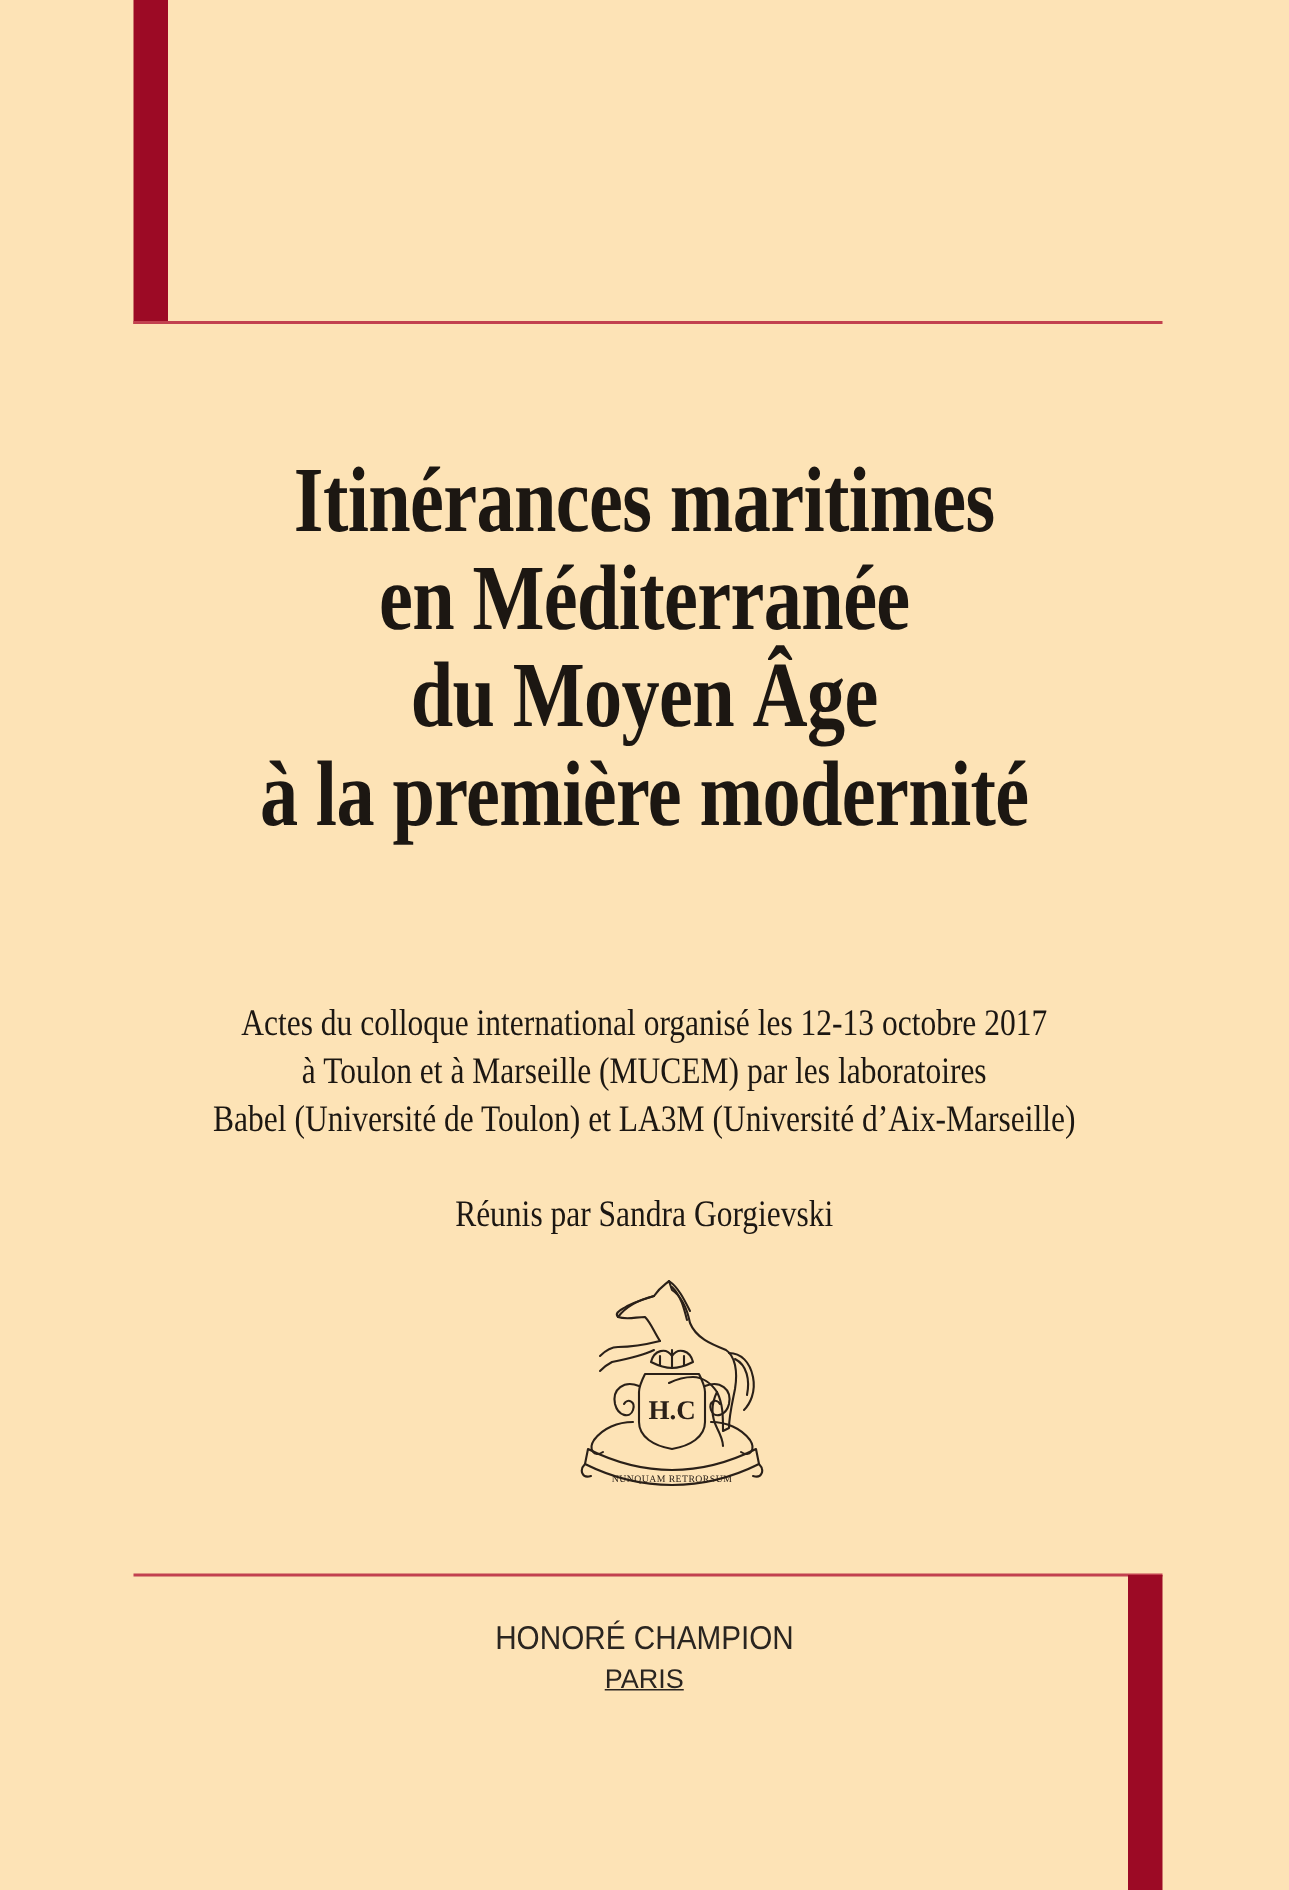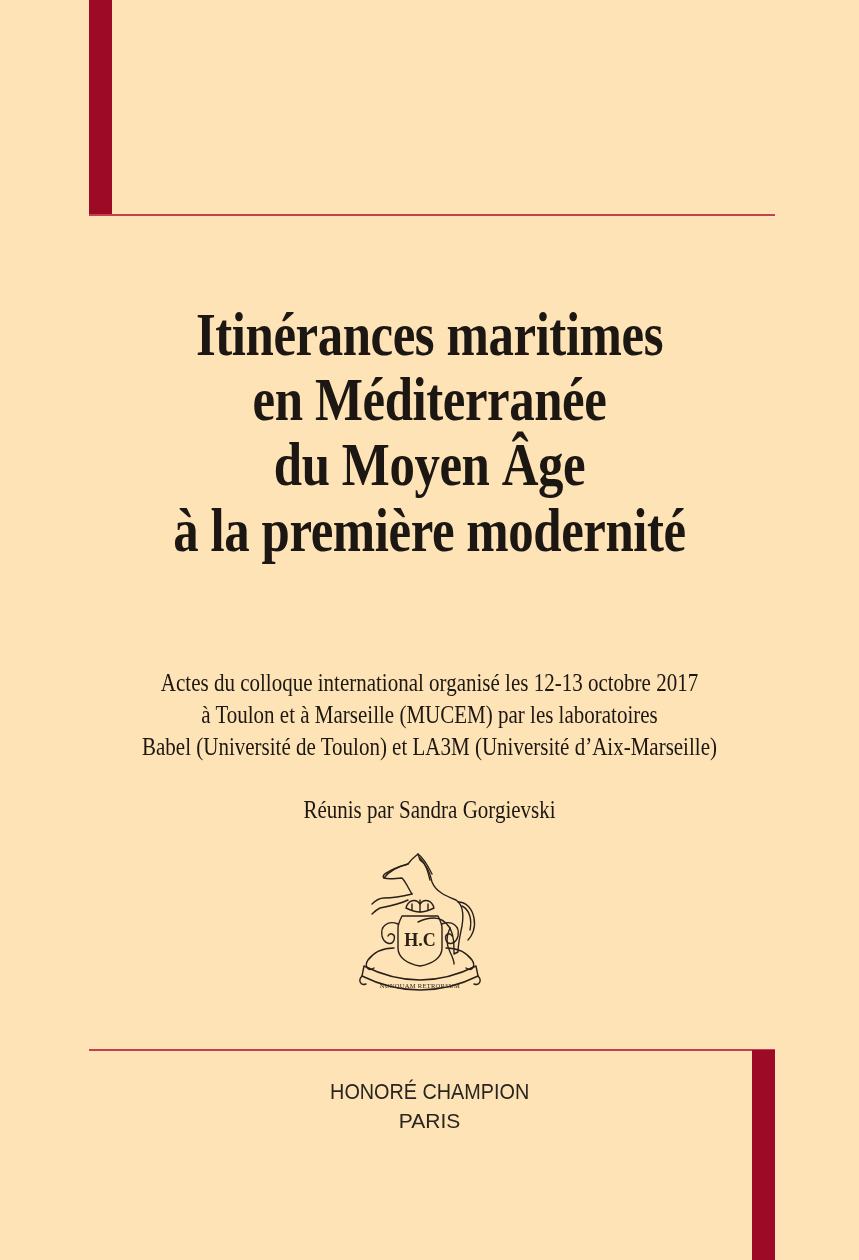--- a/index.html
+++ b/index.html
@@ -25,22 +25,22 @@
     position: absolute; left: 0; width: 859px; text-align: center;
     font-size: 25px; line-height: 1; top: 797px;
     transform: scaleX(0.84); transform-origin: 429.5px 0;
   }
   .pub {
     position: absolute; left: 0; width: 859px; text-align: center;
     font-family: "Liberation Sans", "DejaVu Sans", sans-serif; color: #2a2520;
     line-height: 1;
   }
   .pub-name { top: 1081px; font-size: 22px; transform: scaleX(0.9); transform-origin: 431px 0; }
-  .pub-city { top: 1110px; font-size: 21px; }
-  .logo { position: absolute; left: 354px; top: 848px; width: 130px; height: 150px; }
+  .pub-city { top: 1110px; font-size: 18px; text-decoration: underline; }
+  .logo { position: absolute; left: 382px; top: 848px; width: 130px; height: 150px; }
 </style>
 </head>
 <body>
 
 <div class="bar" style="left:89px; top:0; width:23px; height:216px;"></div>
 
 <div class="rule" style="left:89px; top:214px; width:686px;"></div>
 
 <div>
   <div class="serif title-line" style="top:303px;">Itinérances maritimes</div>

